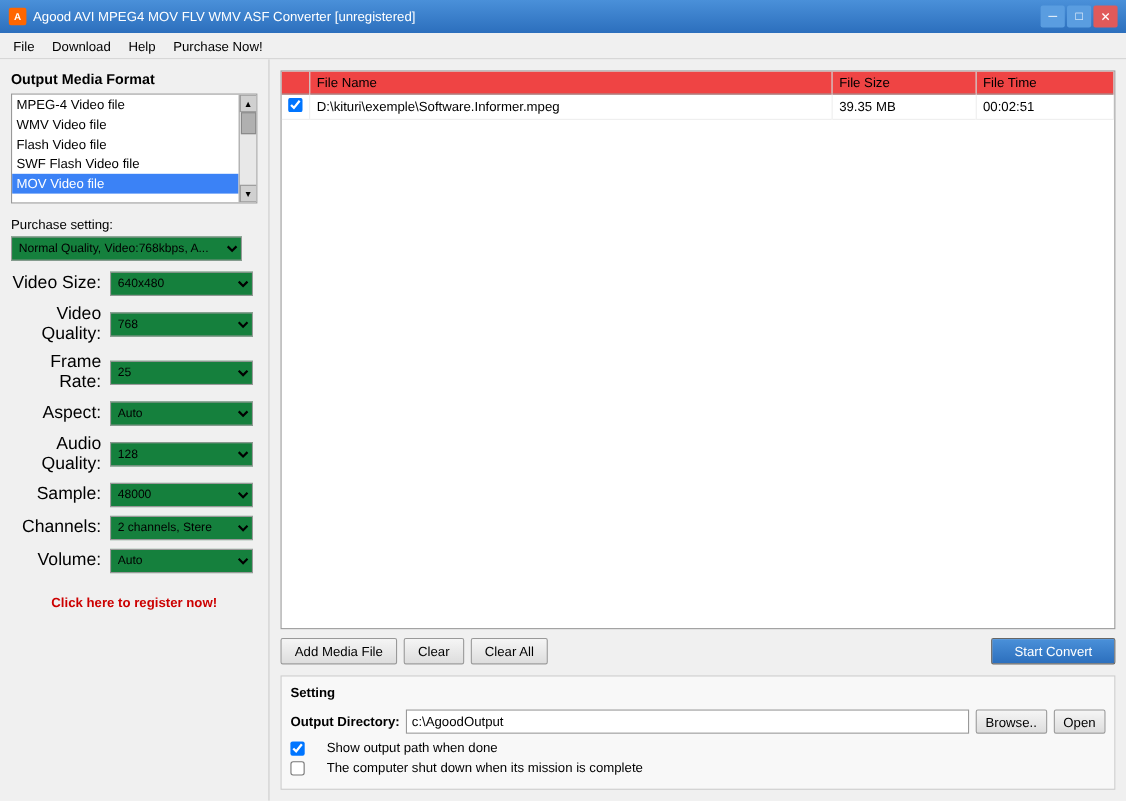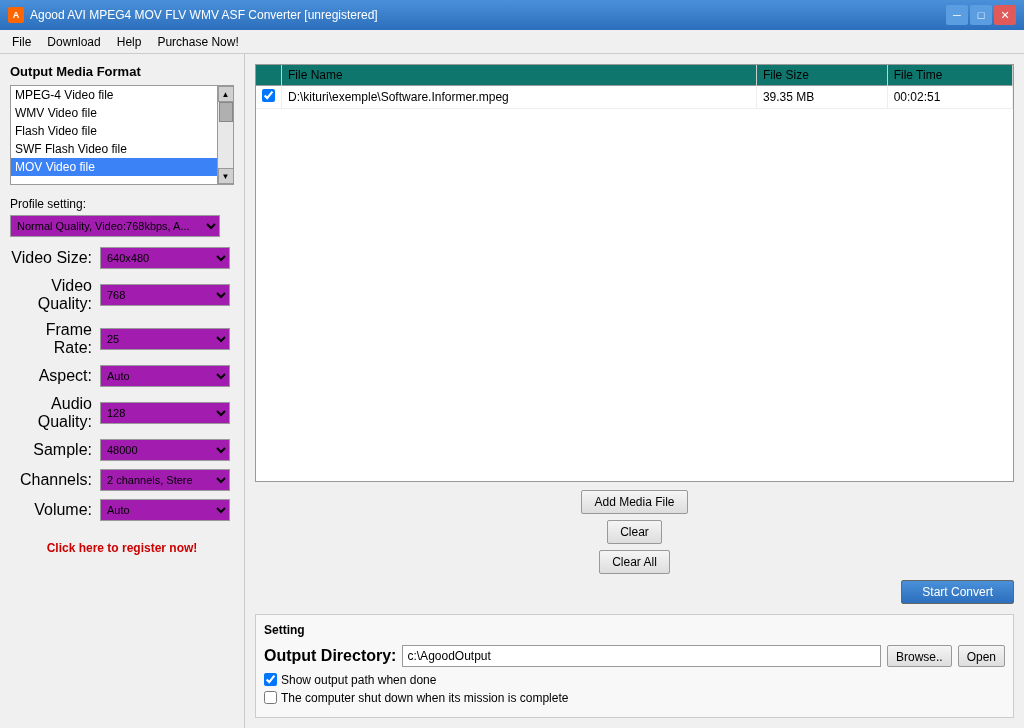--- a/index.html
+++ b/index.html
@@ -164,21 +164,21 @@
     .dropdown-label {
       width: 90px;
       font-size: 16px;
       text-align: right;
       padding-right: 8px;
     }
     select {
       height: 22px;
       font-size: 11px;
       border: 1px solid #999;
-      background: #a21caf;
+      background: #15803d;
       cursor: pointer;
       padding: 1px 2px;
     }
     .dropdown-wide {
       width: 130px;
     }
     .dropdown-full {
       width: 210px;
     }
 
@@ -196,21 +196,21 @@
       border: 1px solid #999;
       background: white;
       overflow: hidden;
     }
     #file-table {
       width: 100%;
       border-collapse: collapse;
       font-size: 12px;
     }
     #file-table thead tr {
-      background: #0f766e;
+      background: #ef4444;
       border-bottom: 1px solid #999;
     }
     #file-table thead th {
       text-align: left;
       padding: 3px 6px;
       border-right: 1px solid #ccc;
       font-weight: normal;
     }
     #file-table tbody tr {
       border-bottom: 1px solid #eee;
@@ -223,21 +223,20 @@
       width: 24px;
       text-align: center;
     }
 
     
     #buttons-row {
       display: flex;
       gap: 6px;
       margin-top: 8px;
       align-items: center;
-      flex-direction: column;
     }
     .action-btn {
       padding: 4px 12px;
       border: 1px solid #999;
       background: linear-gradient(to bottom, #f5f5f5, #ddd);
       cursor: pointer;
       font-size: 12px;
       border-radius: 2px;
     }
     .action-btn-primary {
@@ -264,21 +263,21 @@
       margin-bottom: 8px;
     }
     #output-dir-row {
       display: flex;
       align-items: center;
       gap: 6px;
       margin-bottom: 6px;
     }
     #output-dir-label {
       font-weight: bold;
-      font-size: 16px;
+      font-size: 12px;
       white-space: nowrap;
     }
     #output-dir-input {
       flex: 1;
       height: 22px;
       border: 1px solid #999;
       padding: 2px 4px;
       font-size: 12px;
       background: white;
     }
@@ -286,22 +285,22 @@
       padding: 4px 8px;
       border: 1px solid #999;
       background: linear-gradient(to bottom, #f5f5f5, #ddd);
       cursor: pointer;
       font-size: 12px;
       height: 22px;
       border-radius: 2px;
     }
     .checkbox-option {
       display: flex;
-      align-items: flex-start;
-      gap: 4px;
+      align-items: flex-end;
+      gap: 20px;
       margin-bottom: 4px;
       font-size: 12px;
     }
     .checkbox-option input[type="checkbox"] {
       margin: 0;
     }
 
     
     #register-link {
       color: #cc0000;
@@ -351,21 +350,21 @@
       <div id="format-scrollbar">
         <div class="scroll-btn">▲</div>
         <div class="scroll-track">
           <div class="scroll-thumb"></div>
         </div>
         <div class="scroll-btn">▼</div>
       </div>
     </div>
 
     <div id="profile-section">
-      <div class="section-label">Profile setting:</div>
+      <div class="section-label">Purchase setting:</div>
       <select class="dropdown-full">
         <option>Normal Quality, Video:768kbps, A...</option>
       </select>
     </div>
 
     <div style="height:10px;"></div>
 
     <div class="dropdown-row">
       <span class="dropdown-label">Video Size:</span>
       <select class="dropdown-wide">

